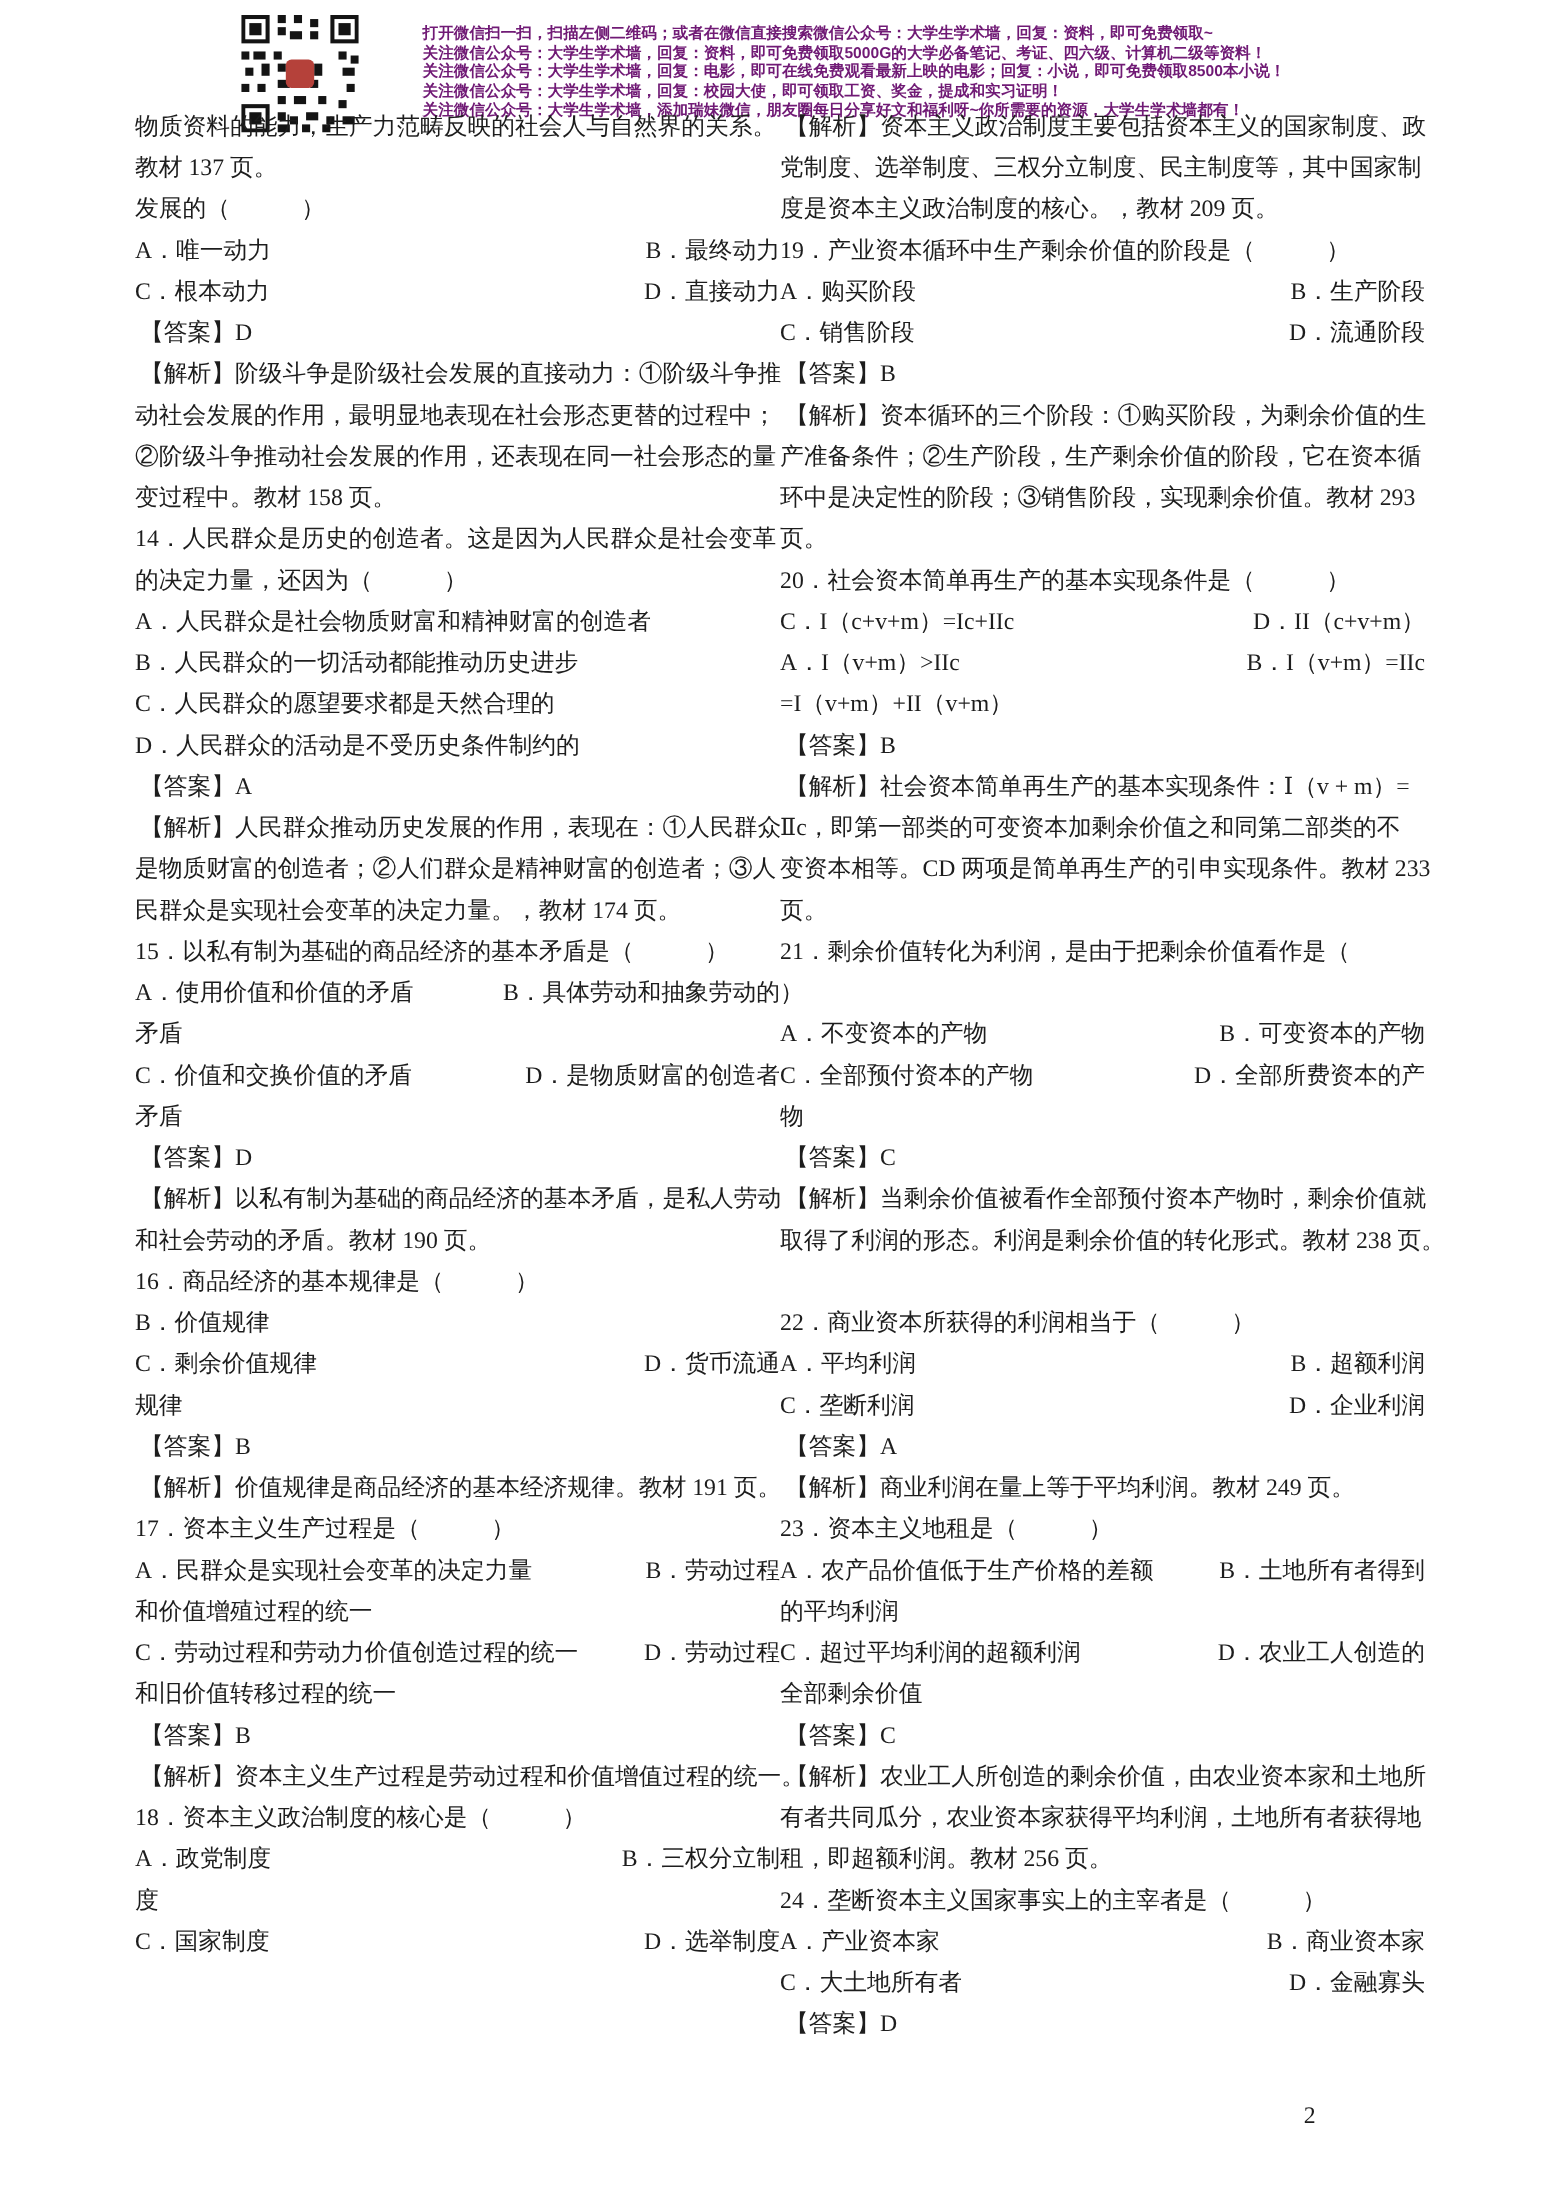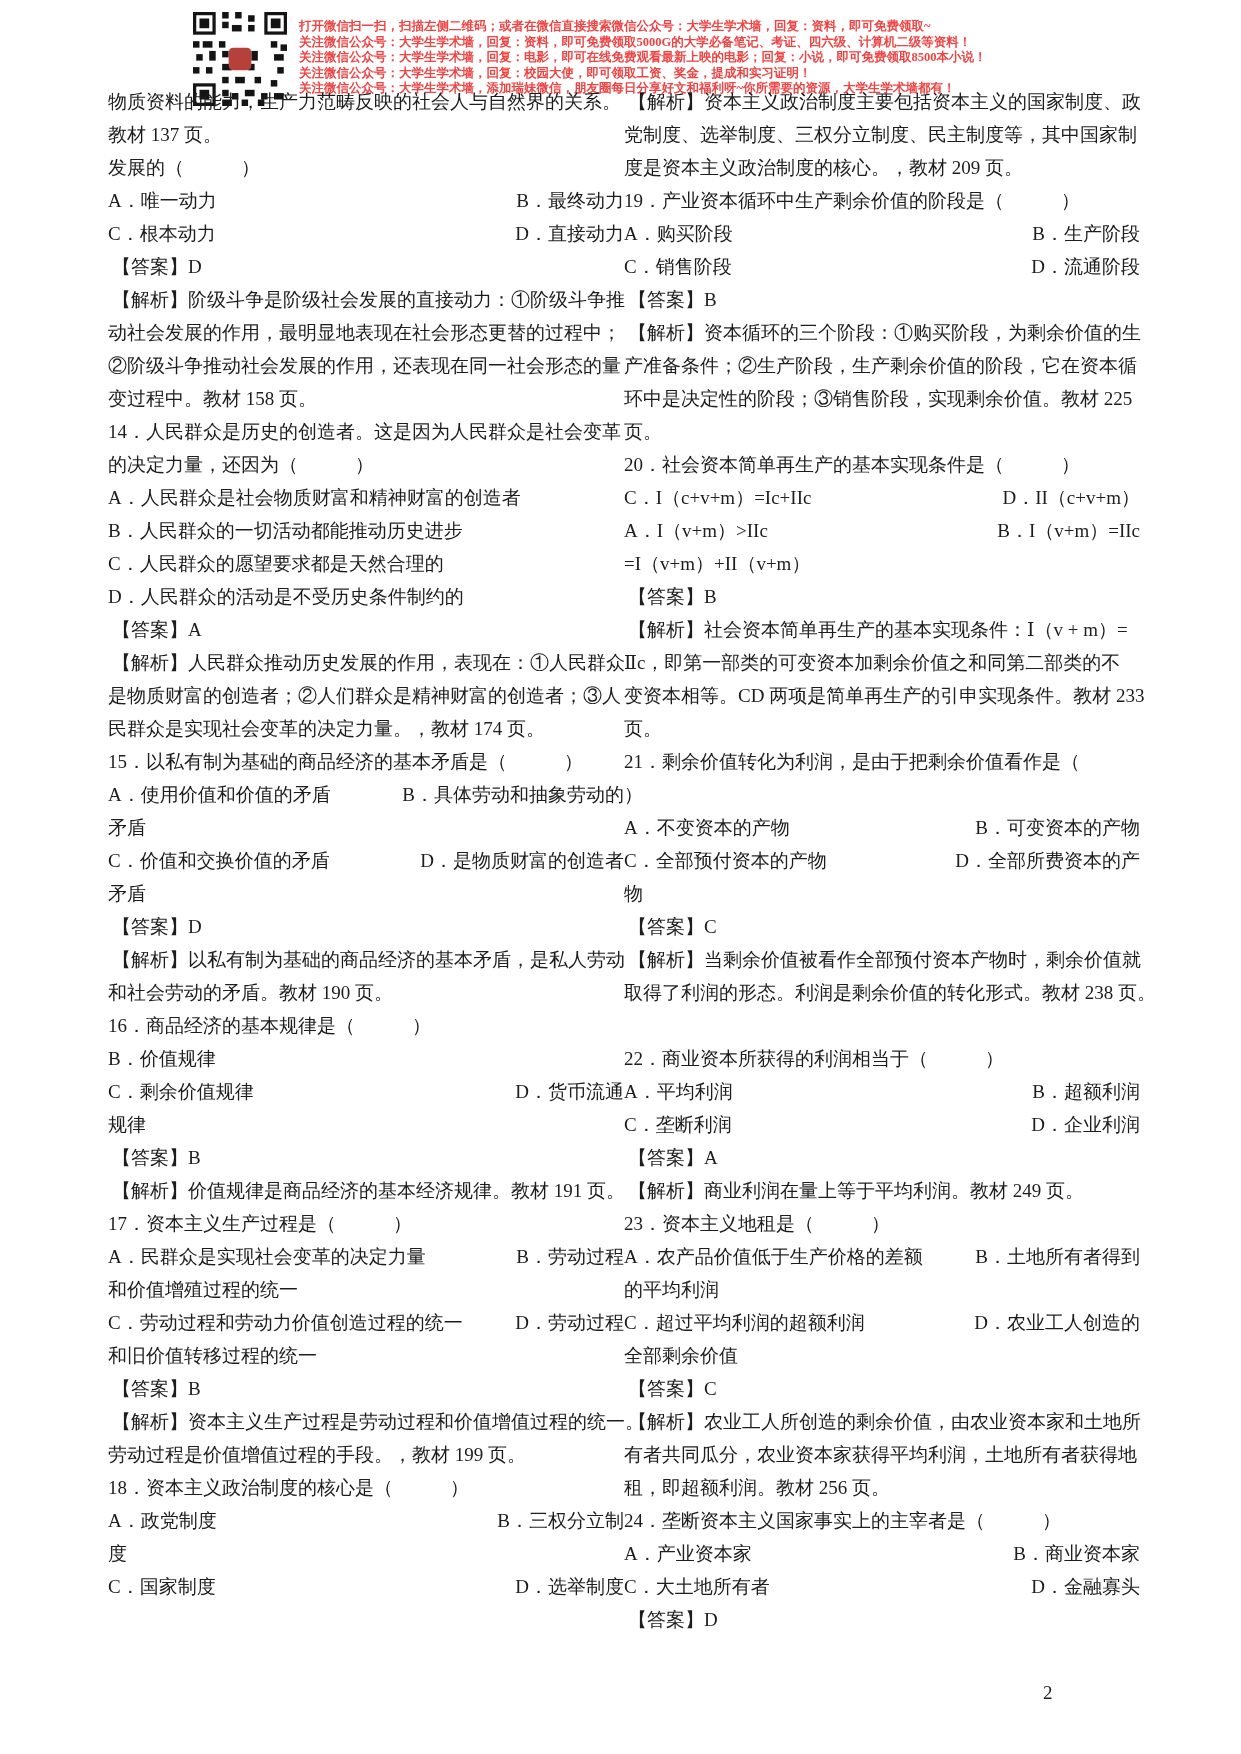--- a/index.html
+++ b/index.html
@@ -5,23 +5,23 @@
   html,body { margin:0; padding:0; background:#ffffff; }
   .page {
     position:relative; width:1241px; height:1754px; background:#ffffff;
     font-family:"Liberation Serif","DejaVu Serif",serif; color:#1d1d1d;
     overflow:hidden;
   }
   
   .hdr { position:absolute; top:12px; left:193px; display:flex; gap:12px; }
   .qr-box { width:94px; height:94px; flex:0 0 auto; }
   .hdr-lines {
-    font-family:Liberation Serif, serif;
-    font-size:12.5px; line-height:15.5px; color:#ef4444;
-    white-space:nowrap; padding-top:7px; font-weight:bold;
+    font-family:Liberation Sans, sans-serif;
+    font-size:12.5px; line-height:15.5px; color:#701a75;
+    white-space:nowrap; padding-top:7px; font-weight:bold;margin-left:39px;
   }
   
   .columns {
     position:absolute; top:85px; left:90px; width:1068px;
     display:flex; justify-content:center;
   }
   .col { width:516px; }
   .line { height:33px; line-height:33px; font-size:19px; white-space:nowrap; }
   .line.pair { display:flex; justify-content:space-between; }
   .line.bracket { padding-left:4px; }
@@ -159,21 +159,20 @@
           <span>B．劳动过程</span>
         </div>
         <div class="line">和价值增殖过程的统一</div>
         <div class="line pair">
           <span>C．劳动过程和劳动力价值创造过程的统一</span>
           <span>D．劳动过程</span>
         </div>
         <div class="line">和旧价值转移过程的统一</div>
         <div class="line bracket">【答案】B</div>
         <div class="line bracket">【解析】资本主义生产过程是劳动过程和价值增值过程的统一。</div>
-        <div class="line">劳动过程是价值增值过程的手段。，教材 199 页。</div>
         <div class="line">18．资本主义政治制度的核心是（　　　）</div>
         <div class="line pair">
           <span>A．政党制度</span>
           <span>B．三权分立制</span>
         </div>
         <div class="line">度</div>
         <div class="line pair">
           <span>C．国家制度</span>
           <span>D．选举制度</span>
         </div>
@@ -187,21 +186,21 @@
           <span>A．购买阶段</span>
           <span>B．生产阶段</span>
         </div>
         <div class="line pair">
           <span>C．销售阶段</span>
           <span>D．流通阶段</span>
         </div>
         <div class="line bracket">【答案】B</div>
         <div class="line bracket">【解析】资本循环的三个阶段：①购买阶段，为剩余价值的生</div>
         <div class="line">产准备条件；②生产阶段，生产剩余价值的阶段，它在资本循</div>
-        <div class="line">环中是决定性的阶段；③销售阶段，实现剩余价值。教材 225</div>
+        <div class="line">环中是决定性的阶段；③销售阶段，实现剩余价值。教材 293</div>
         <div class="line">页。</div>
         <div class="line">20．社会资本简单再生产的基本实现条件是（　　　）</div>
         <div class="line pair">
           <span>C．I（c+v+m）=Ic+IIc</span>
           <span>D．II（c+v+m）</span>
         </div>
         <div class="line pair">
           <span>A．I（v+m）&gt;IIc</span>
           <span>B．I（v+m）=IIc</span>
         </div>

